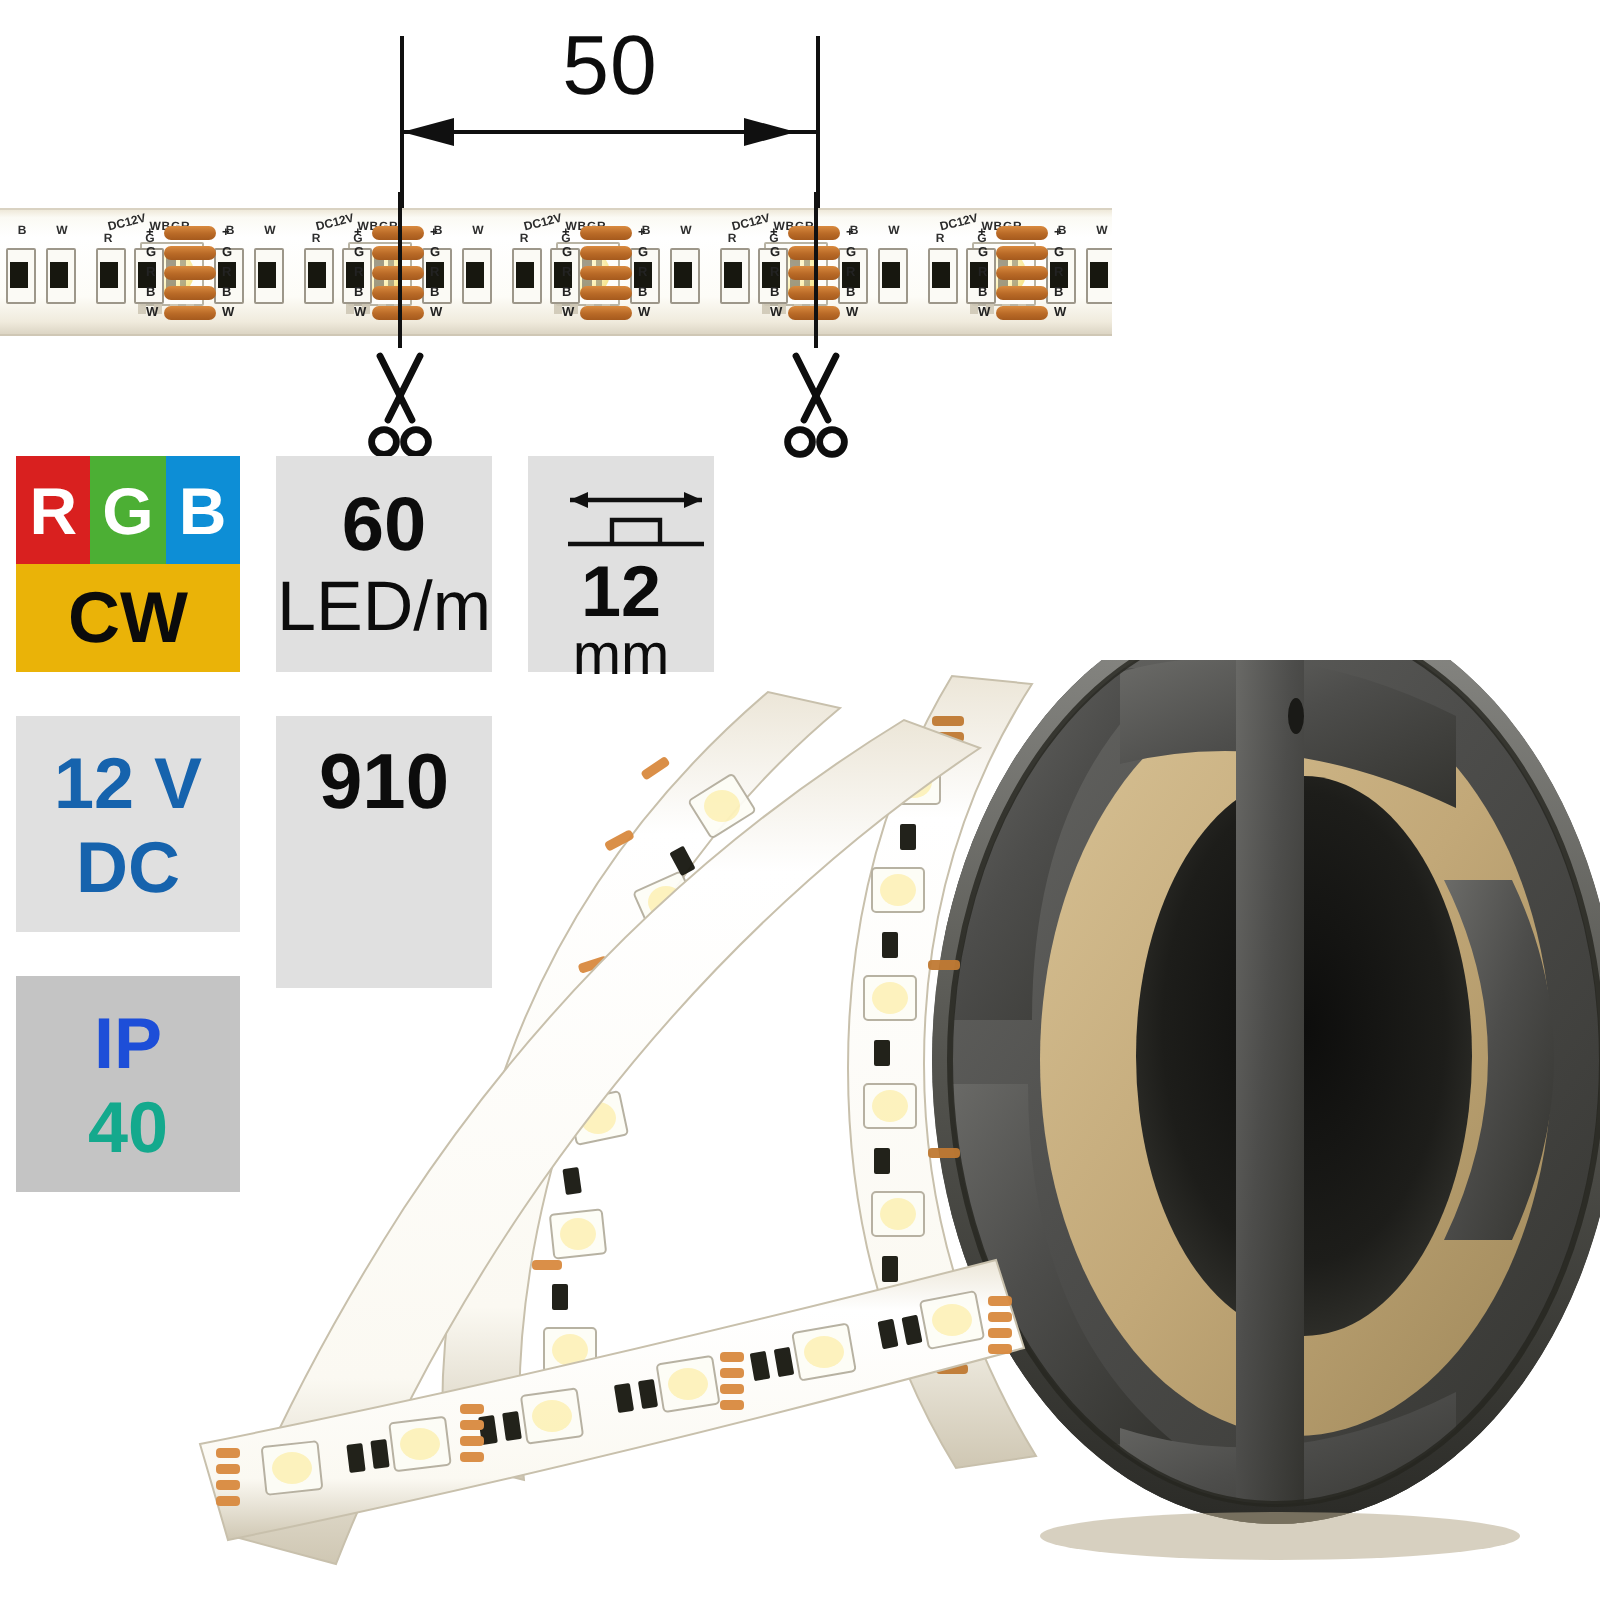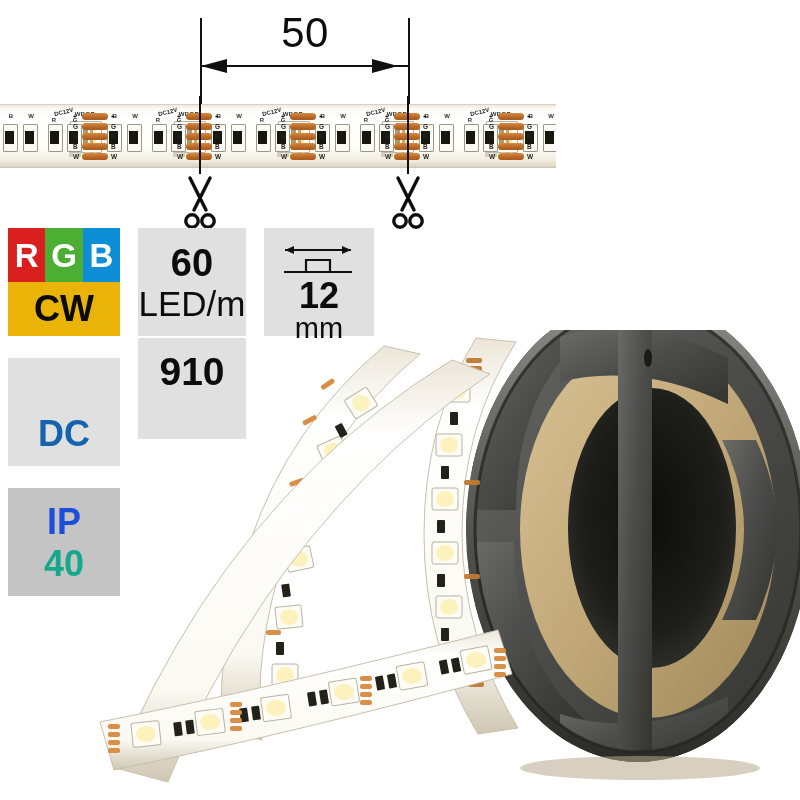--- a/index.html
+++ b/index.html
@@ -610,41 +610,42 @@
       <div class="rgb-cell" style="background:#0d8ed6;">B</div>
     </div>
     <div class="cw-row" style="background:#eab308;">CW</div>
   </div>
 
   <div class="badge" style="left:138px; top:228px; width:108px; height:108px;">
     <div class="badge-num" style="top:14px; font-size:38px; line-height:42px;">60</div>
     <div class="badge-unit" style="top:56px; font-size:35px; line-height:40px;">LED/m</div>
   </div>
 
-  <div class="badge" style="left:264px; top:228px; width:110px; height:108px;">
+  <div class="badge" style="left:264px; top:228px; width:93px; height:108px;">
     <div class="dimicon">
       <svg viewBox="0 0 72 38" width="72" height="38">
         <g stroke="#101010" stroke-width="2.2" fill="none">
           <path d="M3 8 H69"></path>
           <path d="M2 30 H70"></path>
           <path d="M24 30 V18 H48 V30"></path>
         </g>
         <polygon points="3,8 12,4 12,12" fill="#101010"></polygon>
         <polygon points="69,8 60,4 60,12" fill="#101010"></polygon>
       </svg>
     </div>
     <div class="badge-num" style="top:48px; font-size:36px; line-height:40px;">12</div>
     <div class="badge-unit" style="top:84px; font-size:29px; line-height:32px;">mm</div>
   </div>
 
   <div class="badge" style="left:8px; top:358px; width:112px; height:108px;">
+    <div class="badge-num" style="top:14px; font-size:36px; line-height:40px; color:#1663ad;">12 V</div>
     <div class="badge-unit" style="top:56px; font-size:36px; line-height:40px; color:#1663ad; font-weight:700;">DC</div>
   </div>
 
-  <div class="badge" style="left:138px; top:338px; width:108px; height:101px;">
+  <div class="badge" style="left:138px; top:358px; width:108px; height:136px;">
     <div class="badge-num" style="top:12px; font-size:39px; line-height:44px;">910</div>
   </div>
 
   <div class="badge" style="left:8px; top:488px; width:112px; height:108px; background:#c4c4c4;">
     <div class="badge-num" style="top:14px; font-size:36px; line-height:40px; color:#1d4ed8;">IP</div>
     <div class="badge-unit" style="top:56px; font-size:36px; line-height:40px; color:#14a98d; font-weight:700;">40</div>
   </div>
 
   <div class="photo">
     <svg viewBox="0 0 800 470" width="800" height="470">

